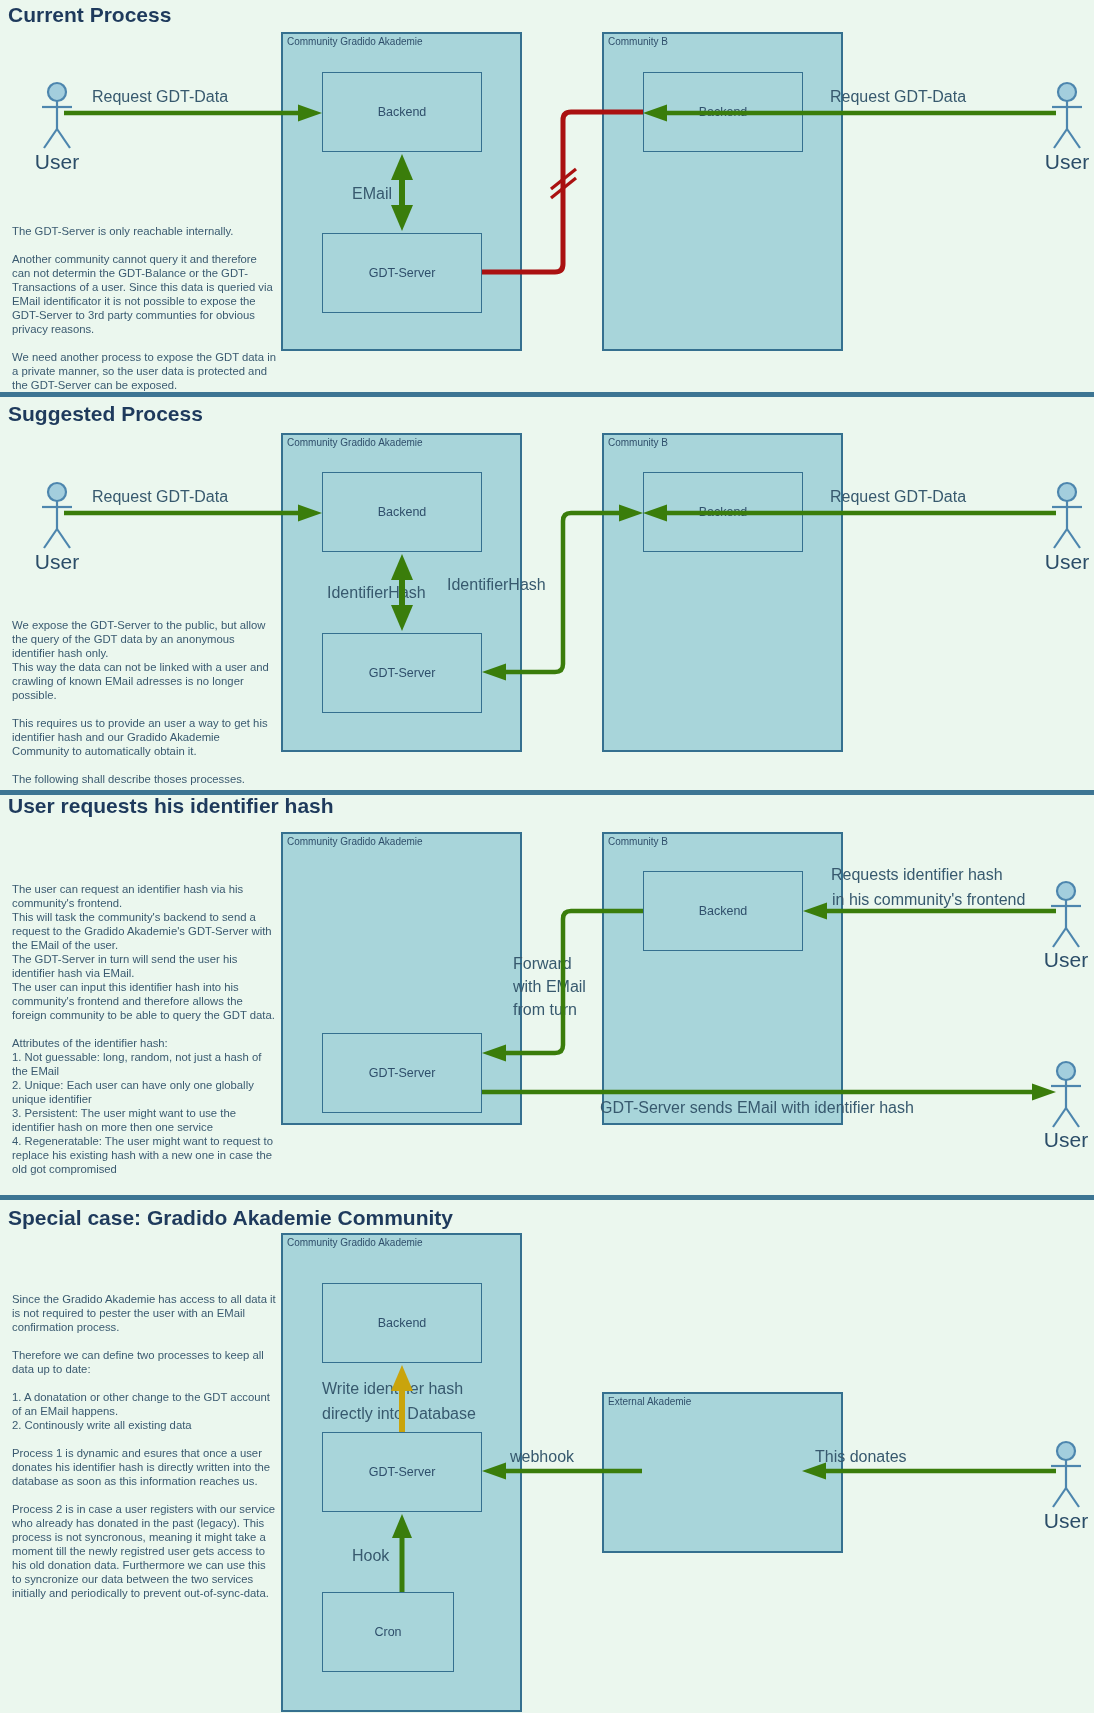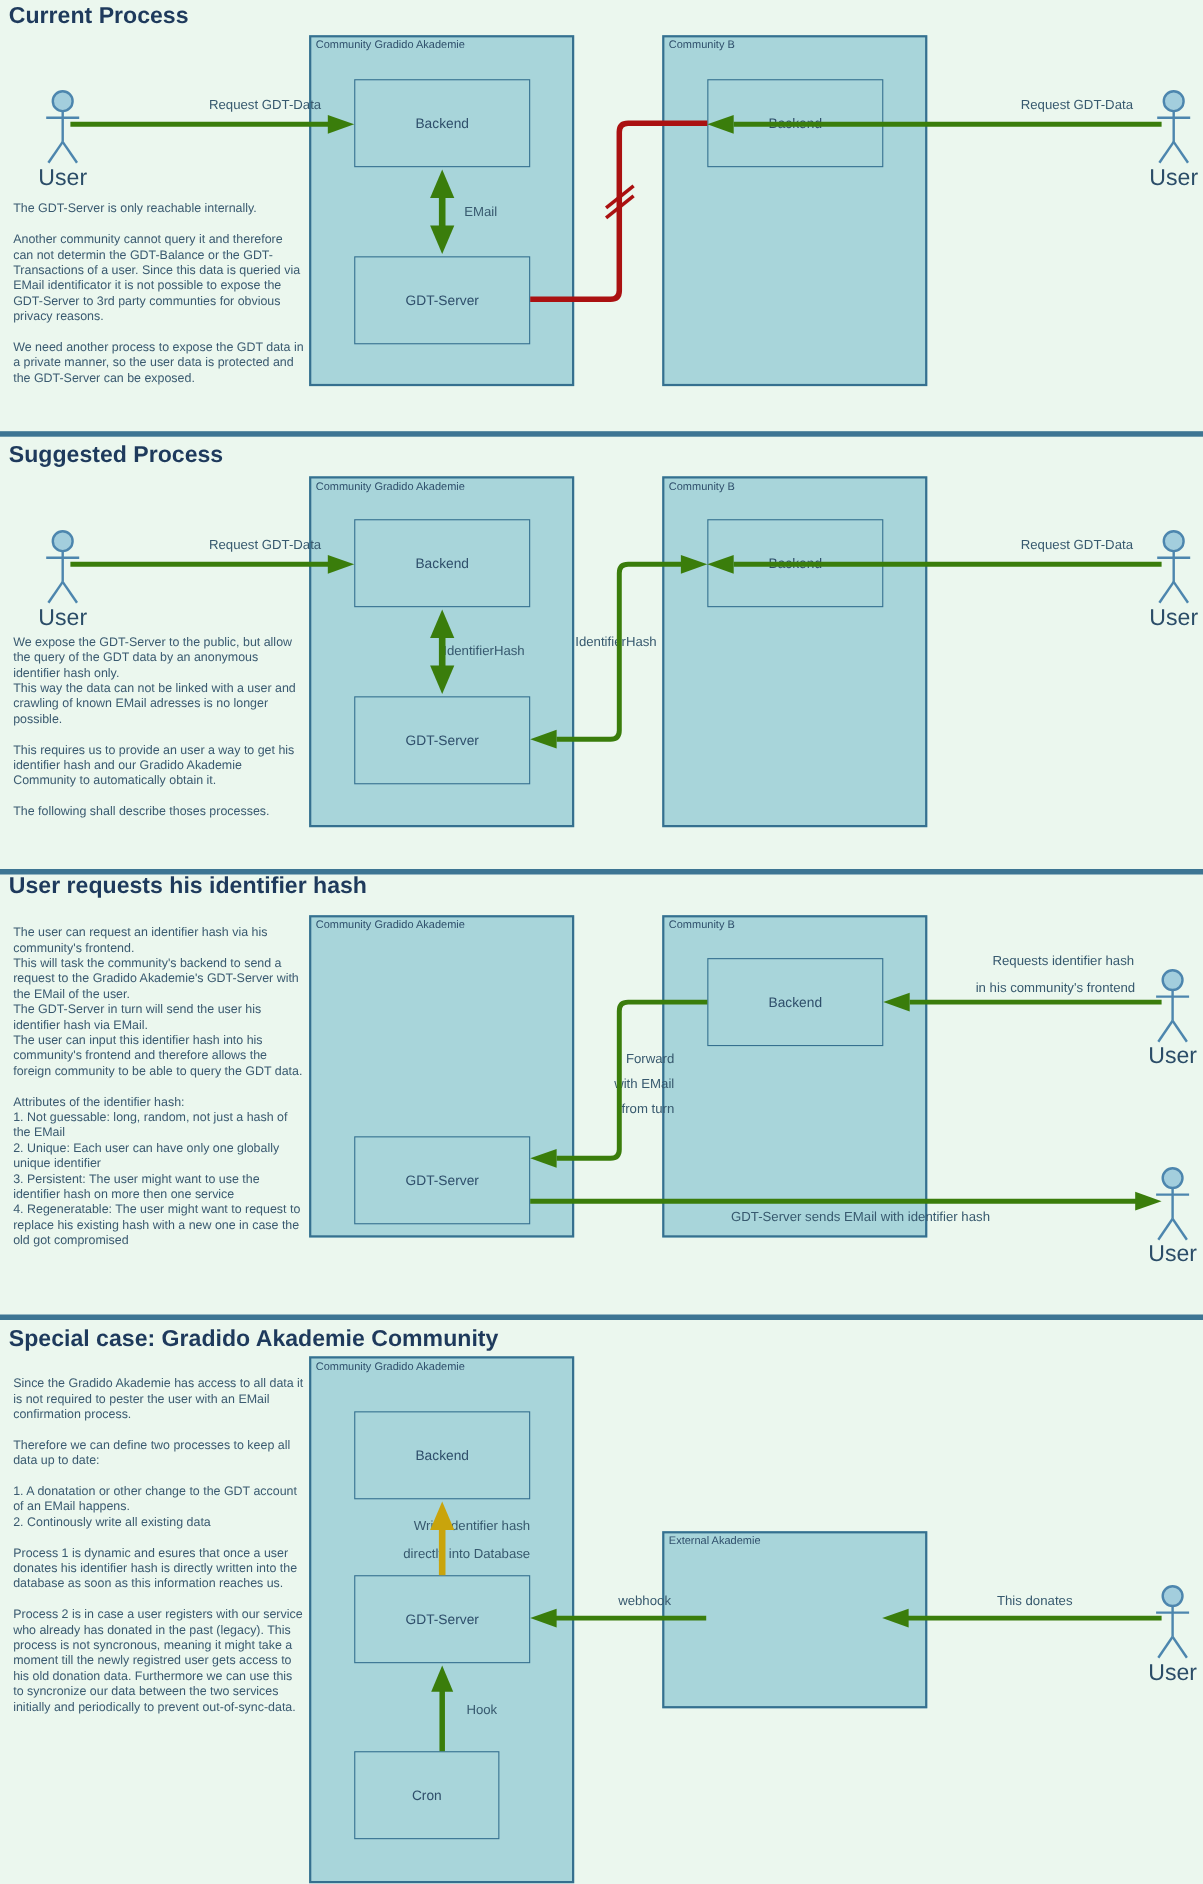--- a/index.html
+++ b/index.html
@@ -1,27 +1,27 @@
 <!DOCTYPE html>
 <html><head>
 <meta charset="utf-8">
 <style>
   html,body{margin:0;padding:0;background:#ebf7ee;}
   #canvas{position:relative;width:1094px;height:1713px;background:#ebf7ee;
           font-family:"Liberation Sans",sans-serif;overflow:hidden;}
   .title{position:absolute;left:8px;font-size:21px;font-weight:bold;color:#1e3a5c;white-space:nowrap;}
   .divider{position:absolute;left:0;width:1094px;height:5px;background:#3d7593;}
   .para{position:absolute;left:12px;width:264px;font-size:11.3px;line-height:14px;
-        color:#3a5a70;white-space:pre-line;}
+        color:#3a5a70;white-space:pre-line;margin-top:41px;}
   .community{position:absolute;background:#a8d5da;border:2px solid #35708f;box-sizing:border-box;}
   .clabel{position:absolute;left:4px;top:2px;font-size:10px;color:#2f4f6b;white-space:nowrap;}
   .node{position:absolute;background:#a8d5da;border:1.5px solid #35708f;box-sizing:border-box;
         display:flex;align-items:center;justify-content:center;
         font-size:12.5px;color:#2f4f6b;}
-  .lbl{position:absolute;font-size:12px;color:#37596e;text-align:right;white-space:nowrap;}
+  .lbl{position:absolute;font-size:16px;color:#37596e;text-align:left;white-space:nowrap;}
   .userlbl{position:absolute;width:90px;font-size:21px;color:#2b4d68;text-align:center;}
   svg#overlay{position:absolute;left:0;top:0;pointer-events:none;}
 </style>
 </head>
 <body>
 
 <div id="canvas">
 
   <div class="title" style="top:3px">Current Process</div>
   <div class="para" style="top:183px">The GDT-Server is only reachable internally.

